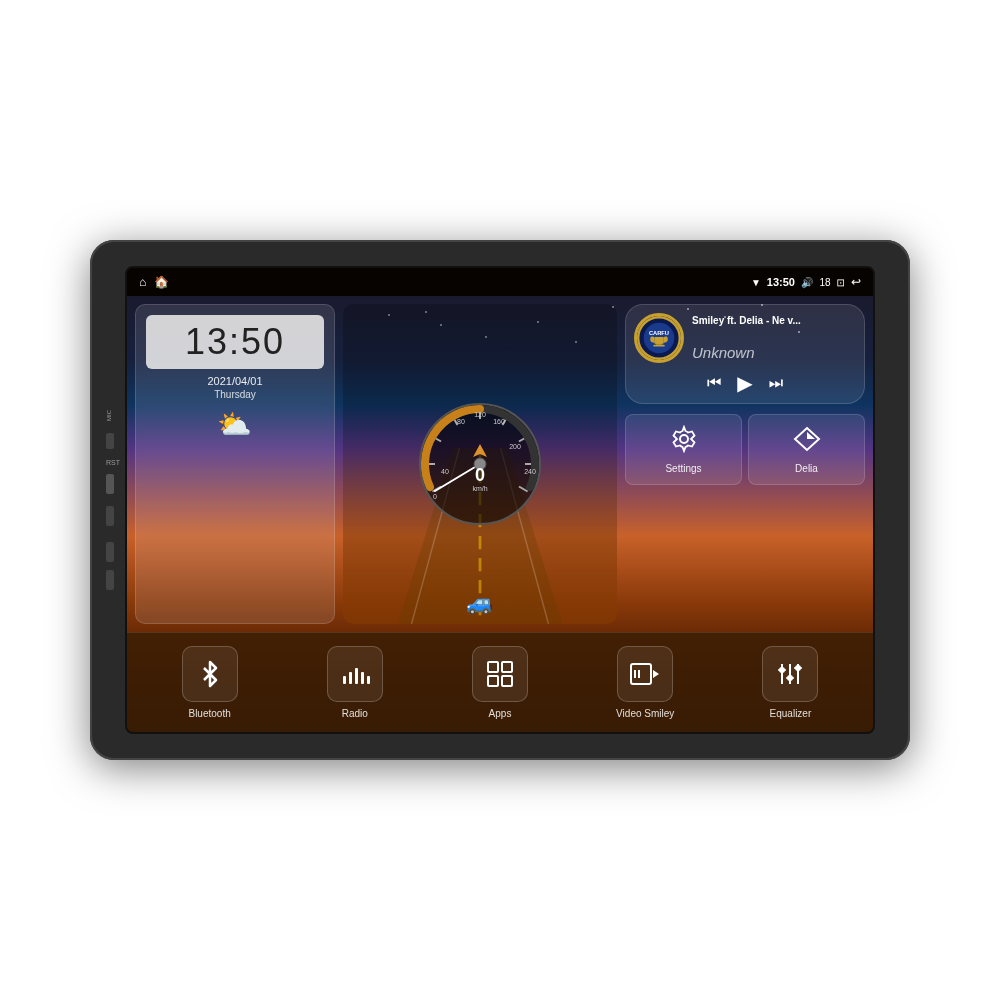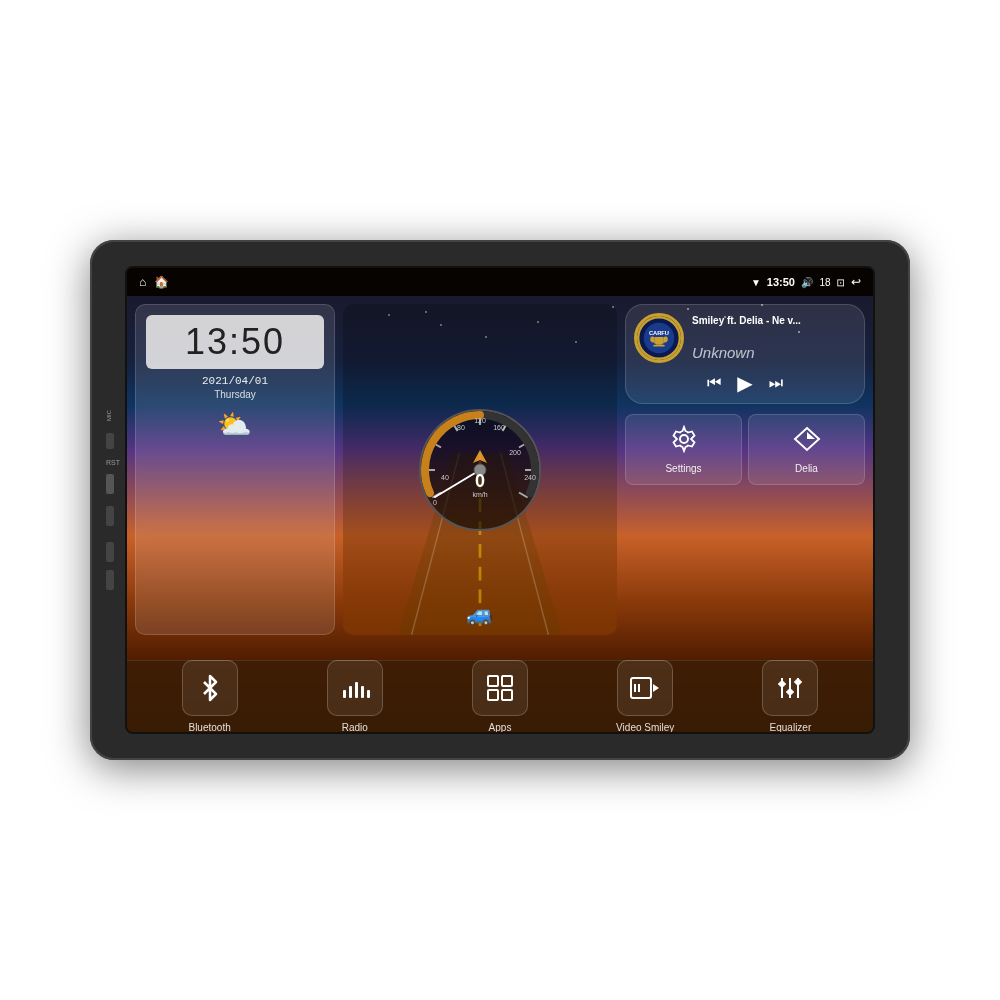--- a/index.html
+++ b/index.html
@@ -144,21 +144,20 @@
 
     @keyframes blink {
       50% { opacity: 0.3; }
     }
 
     .clock-date {
       color: rgba(255,255,255,0.9);
       font-size: 11px;
       margin-top: 6px;
       text-align: center;
-      font-family: Liberation Mono, monospace;
     }
 
     .clock-day {
       color: rgba(255,255,255,0.8);
       font-size: 10px;
       text-align: center;
       margin-top: 2px;
     }
 
     .weather-icon {
@@ -295,31 +294,30 @@
     
     .right-col {
       display: flex;
       flex-direction: column;
       gap: 6px;
       width: 240px;
     }
 
     
     .bottom-menu {
-      height: 72px;
+      height: 100px;
       background: rgba(60, 30, 5, 0.85);
       border-top: 1px solid rgba(255,255,255,0.1);
       display: flex;
       align-items: center;
       justify-content: space-around;
       padding: 0 10px;
       position: relative;
       z-index: 2;
       flex-shrink: 0;
-      margin-top: 17px;
     }
 
     .menu-item {
       display: flex;
       flex-direction: column;
       align-items: center;
       gap: 6px;
       cursor: pointer;
       flex: 1;
     }

